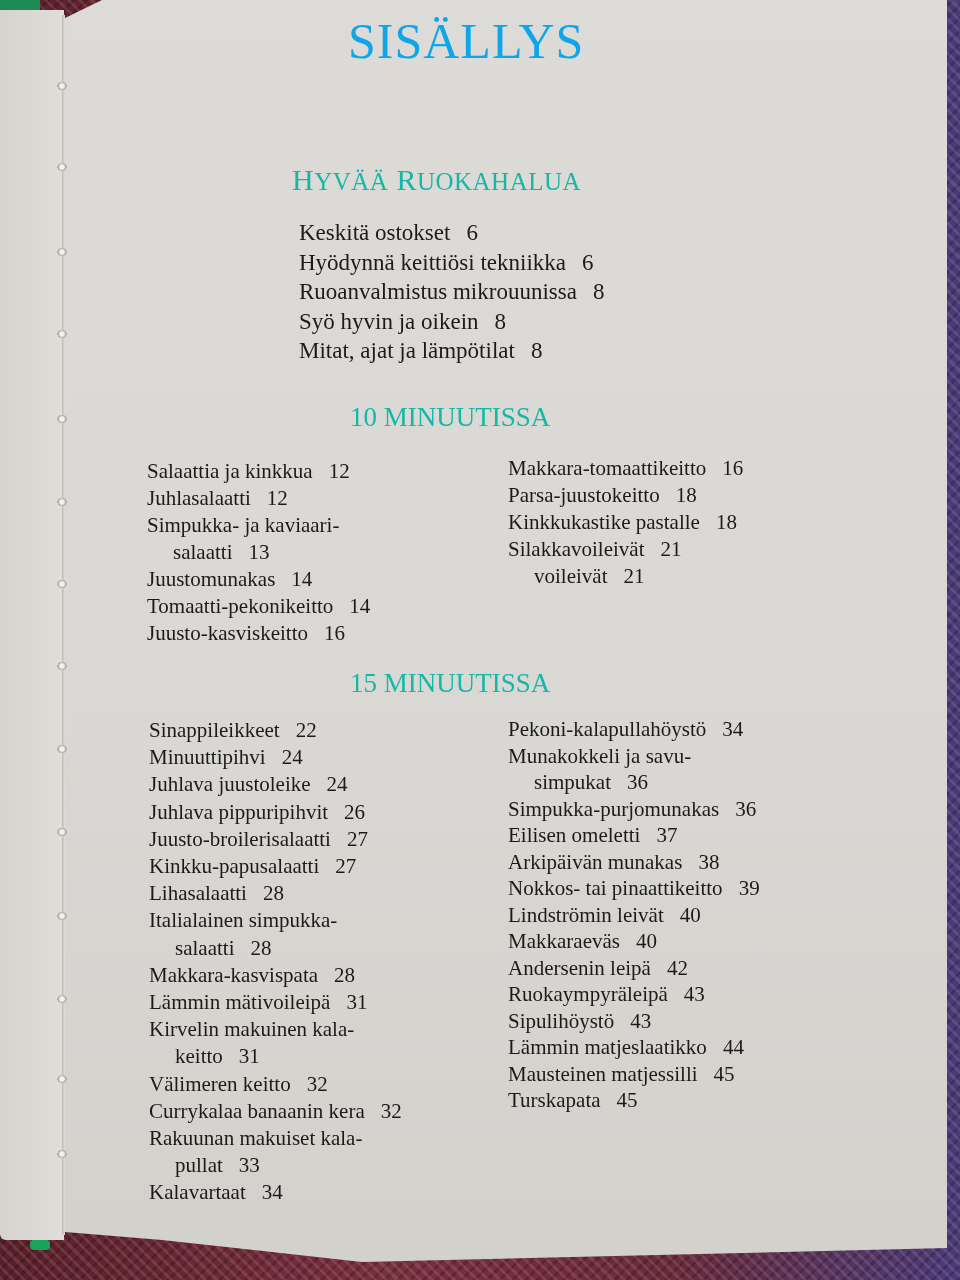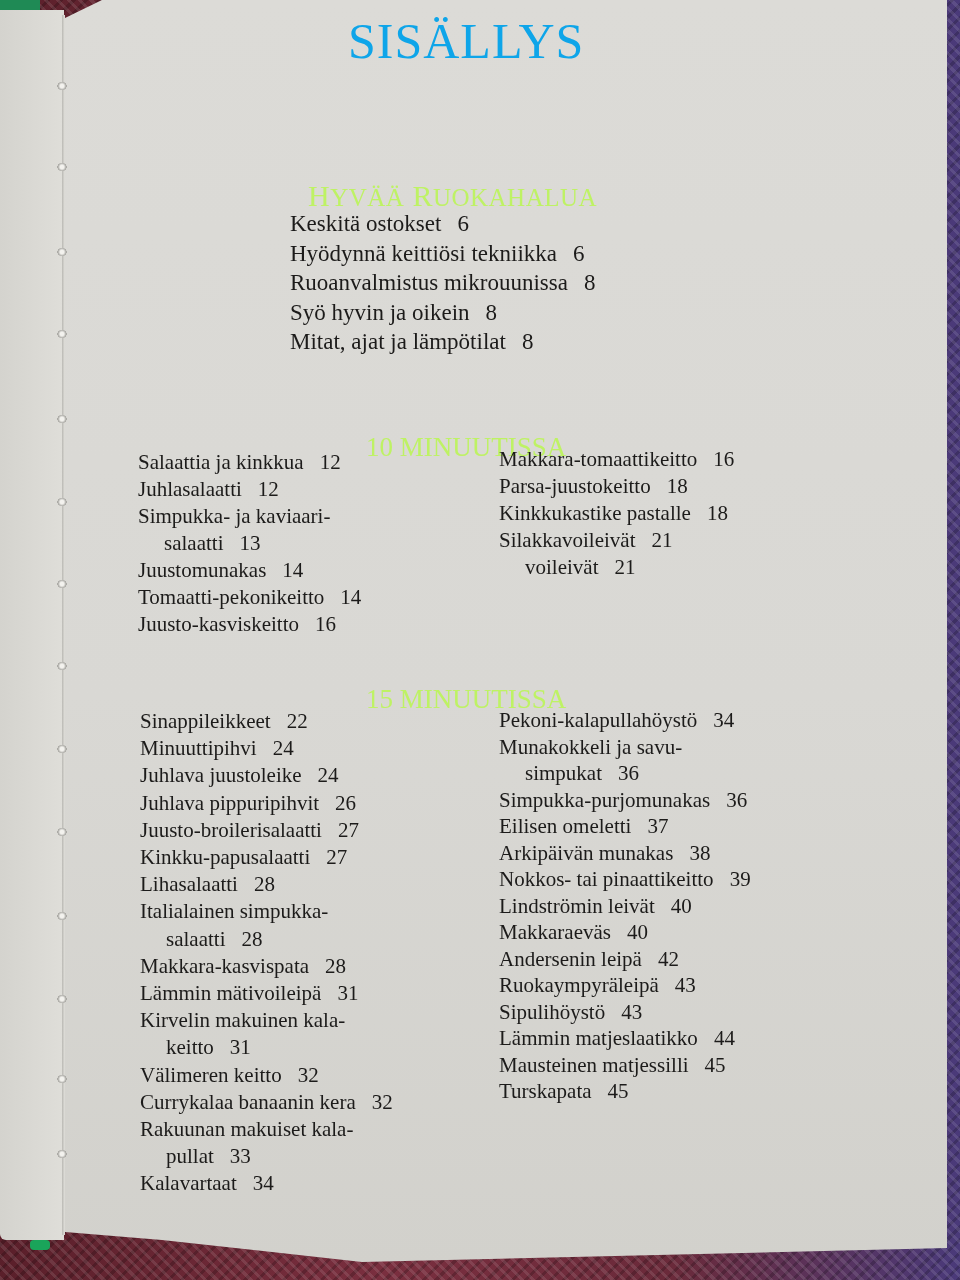--- a/index.html
+++ b/index.html
@@ -76,45 +76,45 @@
       left: 348px;
       top: 12px;
       font-size: 50px;
       letter-spacing: 1px;
       color: #0ea5e9;
       margin: 0;
       font-weight: normal;
     }
     .section-heading {
       position: absolute;
-      margin: 16px;
+      margin: 0;
       font-weight: normal;
-      color: #bef264;
+      color: #14b8a6;
     }
     .h-intro {
       left: 292px;
       top: 163px;
       font-size: 30px;
       letter-spacing: 0.5px;
     }
     .h-intro .sc-big { font-size: 30px; }
     .h-intro .sc-small { font-size: 25px; }
     .h-10 {
       left: 350px;
-      top: 416px;
+      top: 402px;
       font-size: 27px;
     }
     .h-15 {
       left: 350px;
       top: 668px;
       font-size: 27px;
     }
     .toc-list {
       position: absolute;
-      margin: 3px;
+      margin: 12px;
       padding: 0;
       list-style: none;
       color: #1c1b1a;
     }
     .intro-list {
       left: 287px;
       top: 206px;
       font-size: 23px;
       line-height: 29.5px;
     }

